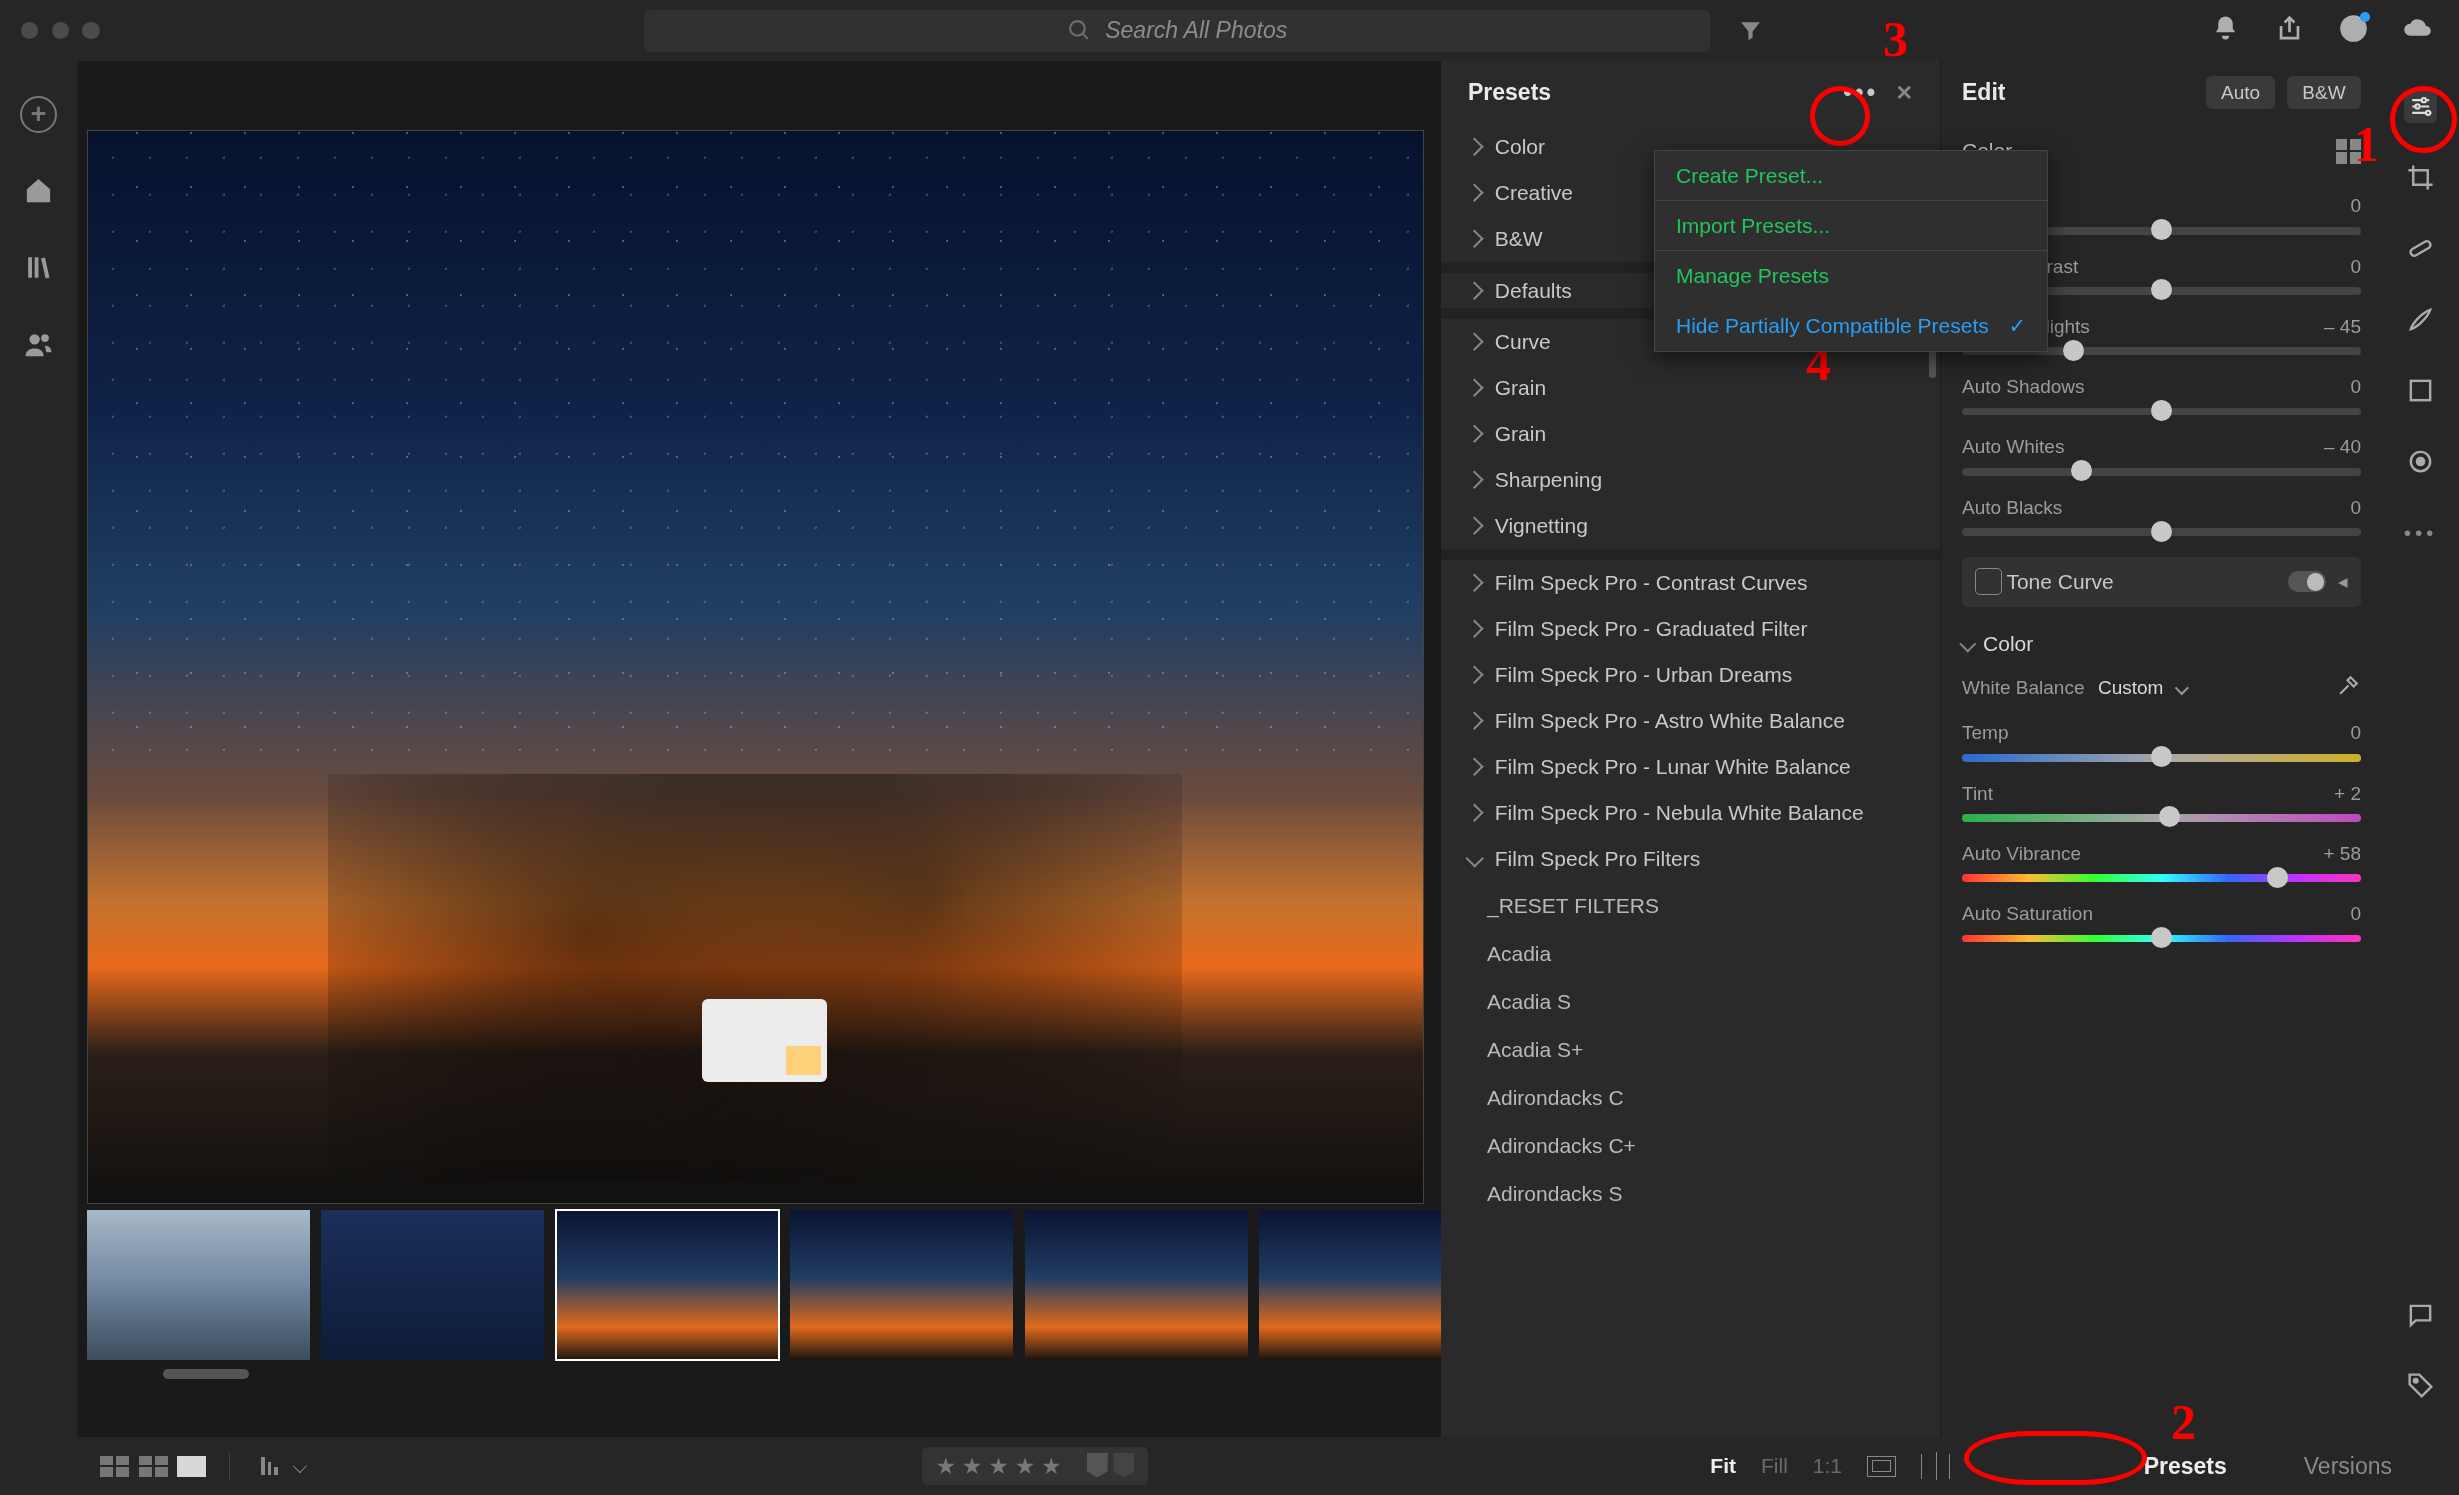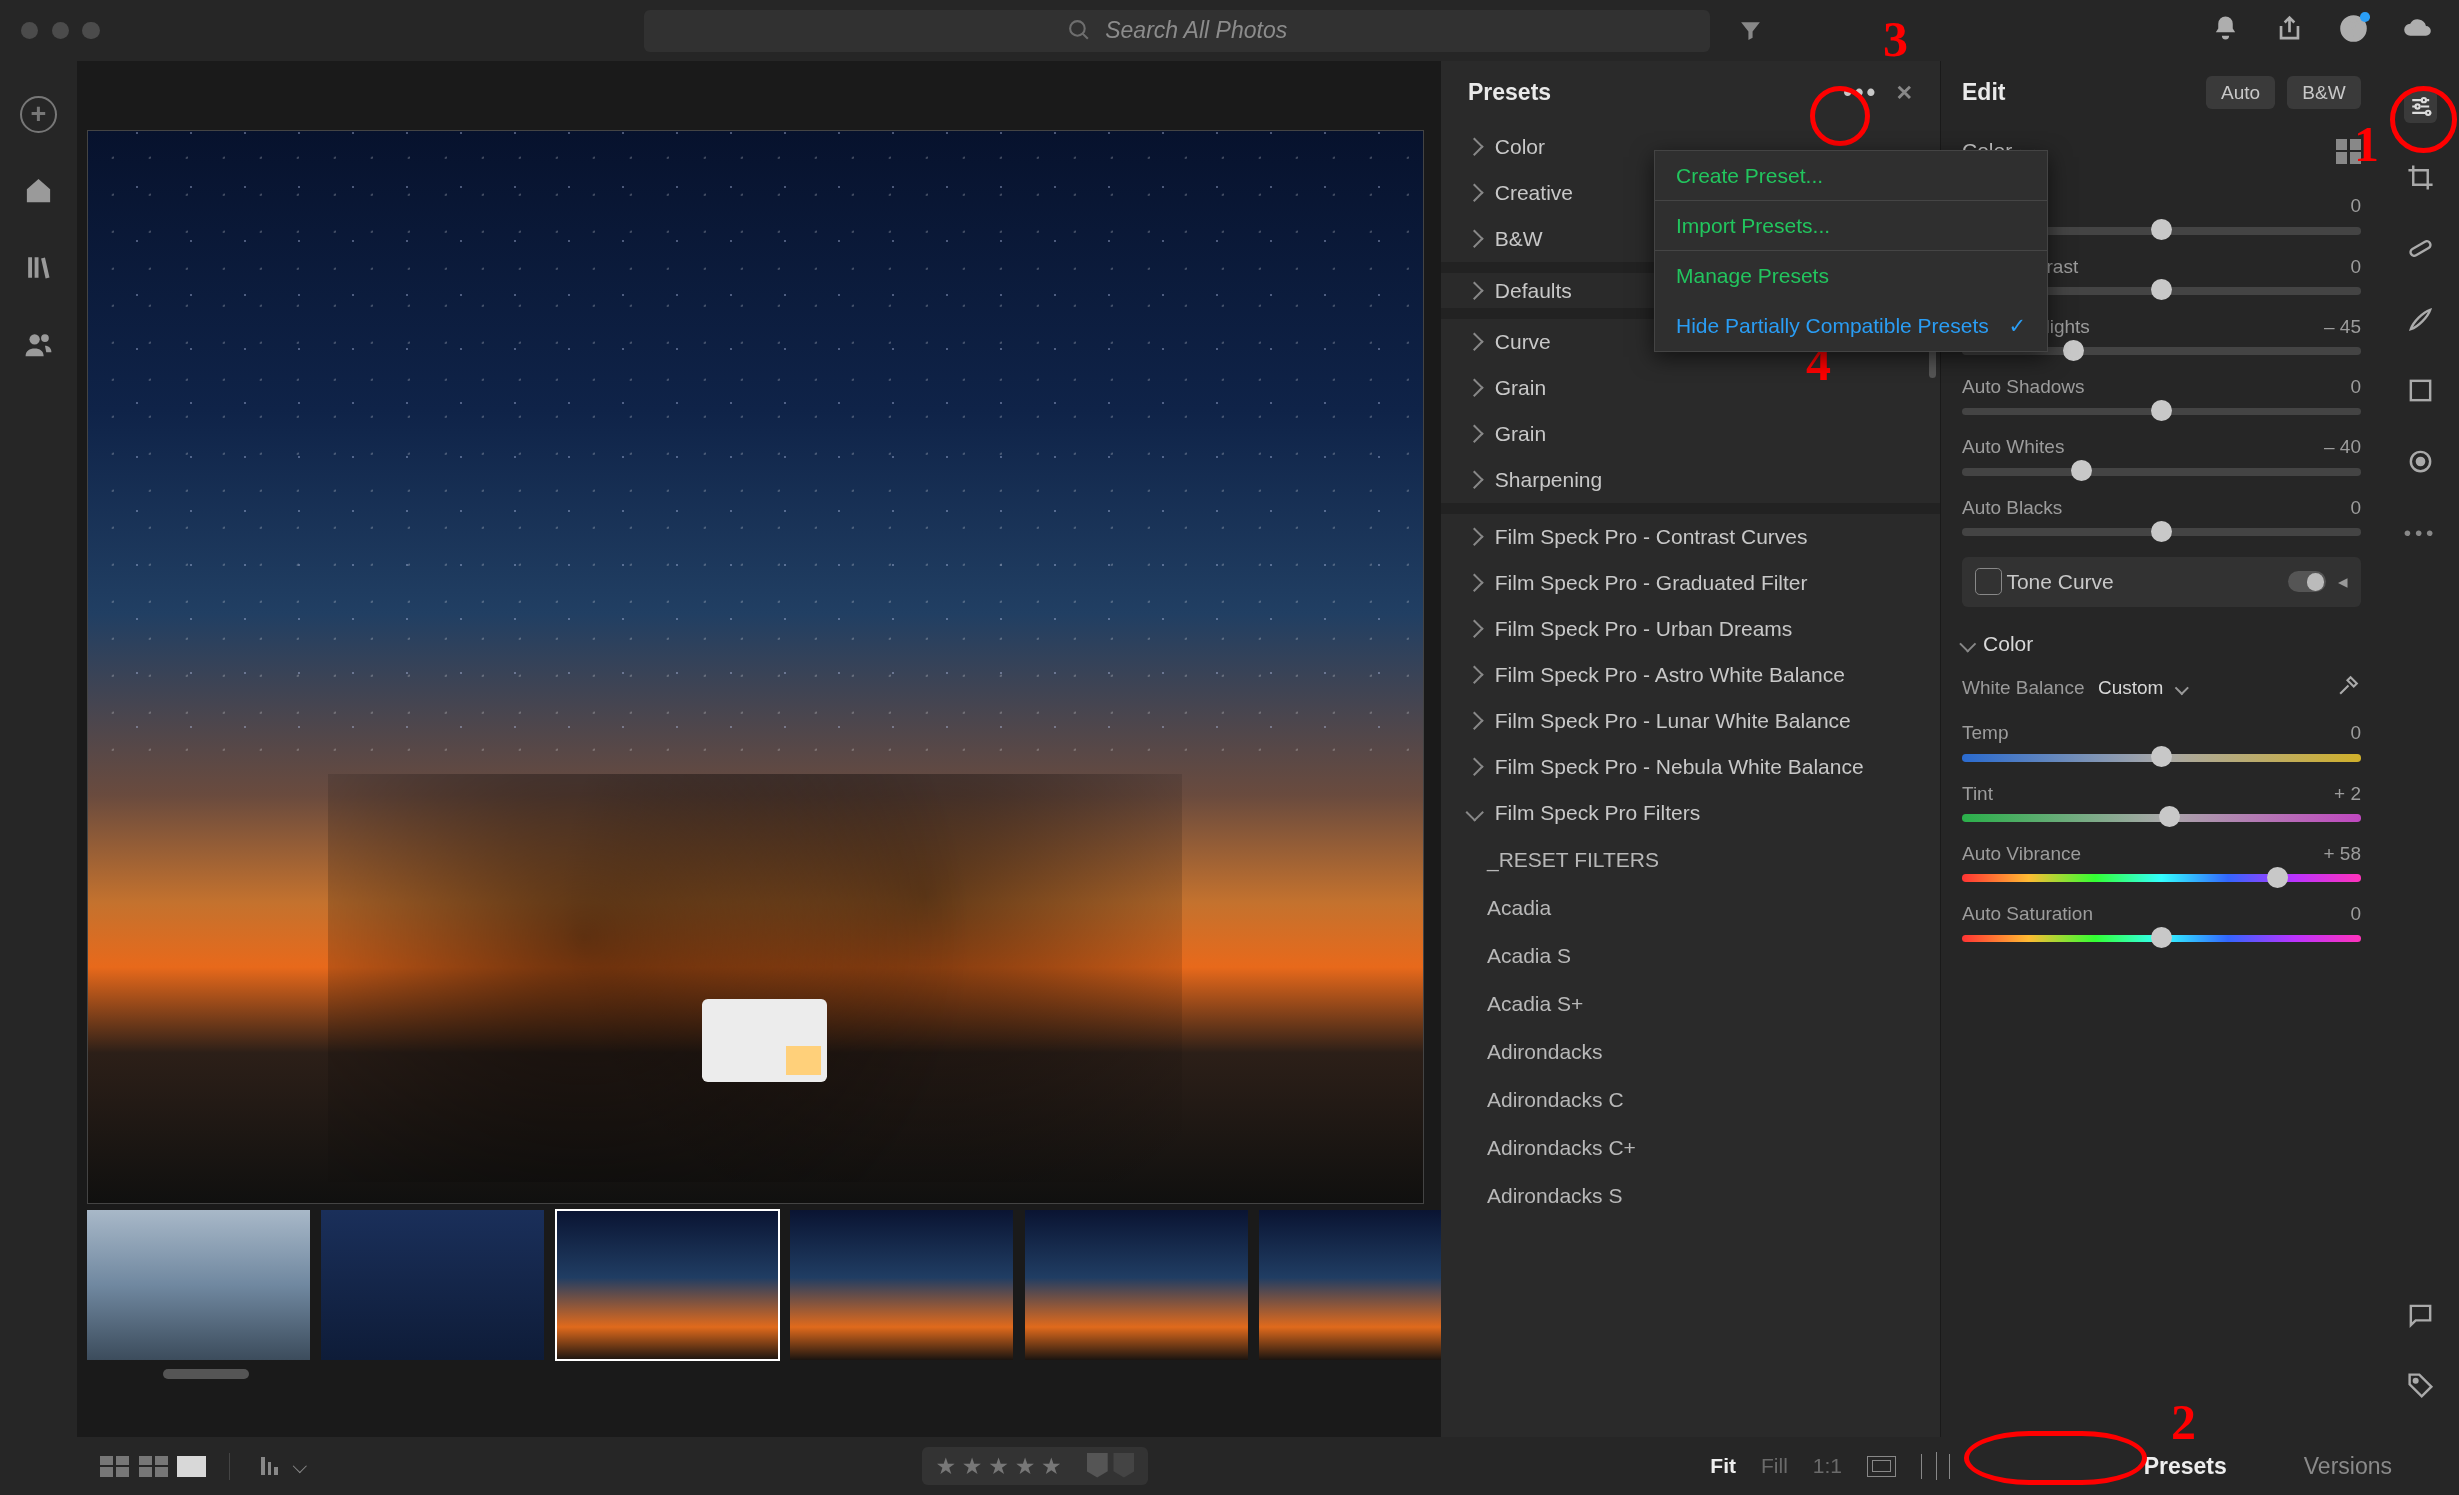--- a/index.html
+++ b/index.html
@@ -227,20 +227,24 @@
           <span>Grain</span>
         </div>
         <div class="pgroup">
           <span class="chev"></span>
           <span>Grain</span>
         </div>
         <div class="pgroup">
           <span class="chev"></span>
           <span>Sharpening</span>
         </div>
+        <div class="pgroup">
+          <span class="chev"></span>
+          <span>Vignetting</span>
+        </div>
       </div>
     <div id="pg3" style="border-top:11.5px solid #222">
         <div class="pgroup">
           <span class="chev"></span>
           <span>Film Speck Pro -   Contrast Curves</span>
         </div>
         <div class="pgroup">
           <span class="chev"></span>
           <span>Film Speck Pro -   Graduated Filter</span>
         </div>
@@ -263,21 +267,20 @@
       </div>
     <div class="pgroup open">
         <span class="chev"></span>
         <span>Film Speck Pro Filters</span>
       </div>
     <div id="pitems">
         <div class="pitem">_RESET FILTERS</div>
         <div class="pitem">Acadia</div>
         <div class="pitem">Acadia S</div>
         <div class="pitem">Acadia S+</div>
-        <div class="pitem">Adirondacks</div>
         <div class="pitem">Adirondacks C</div>
         <div class="pitem">Adirondacks C+</div>
         <div class="pitem">Adirondacks S</div>
       </div>
   </div>
   <div class="presets-scroll"></div>
 </div>
 
 <div class="ctxmenu">
   <div class="mi sep">

